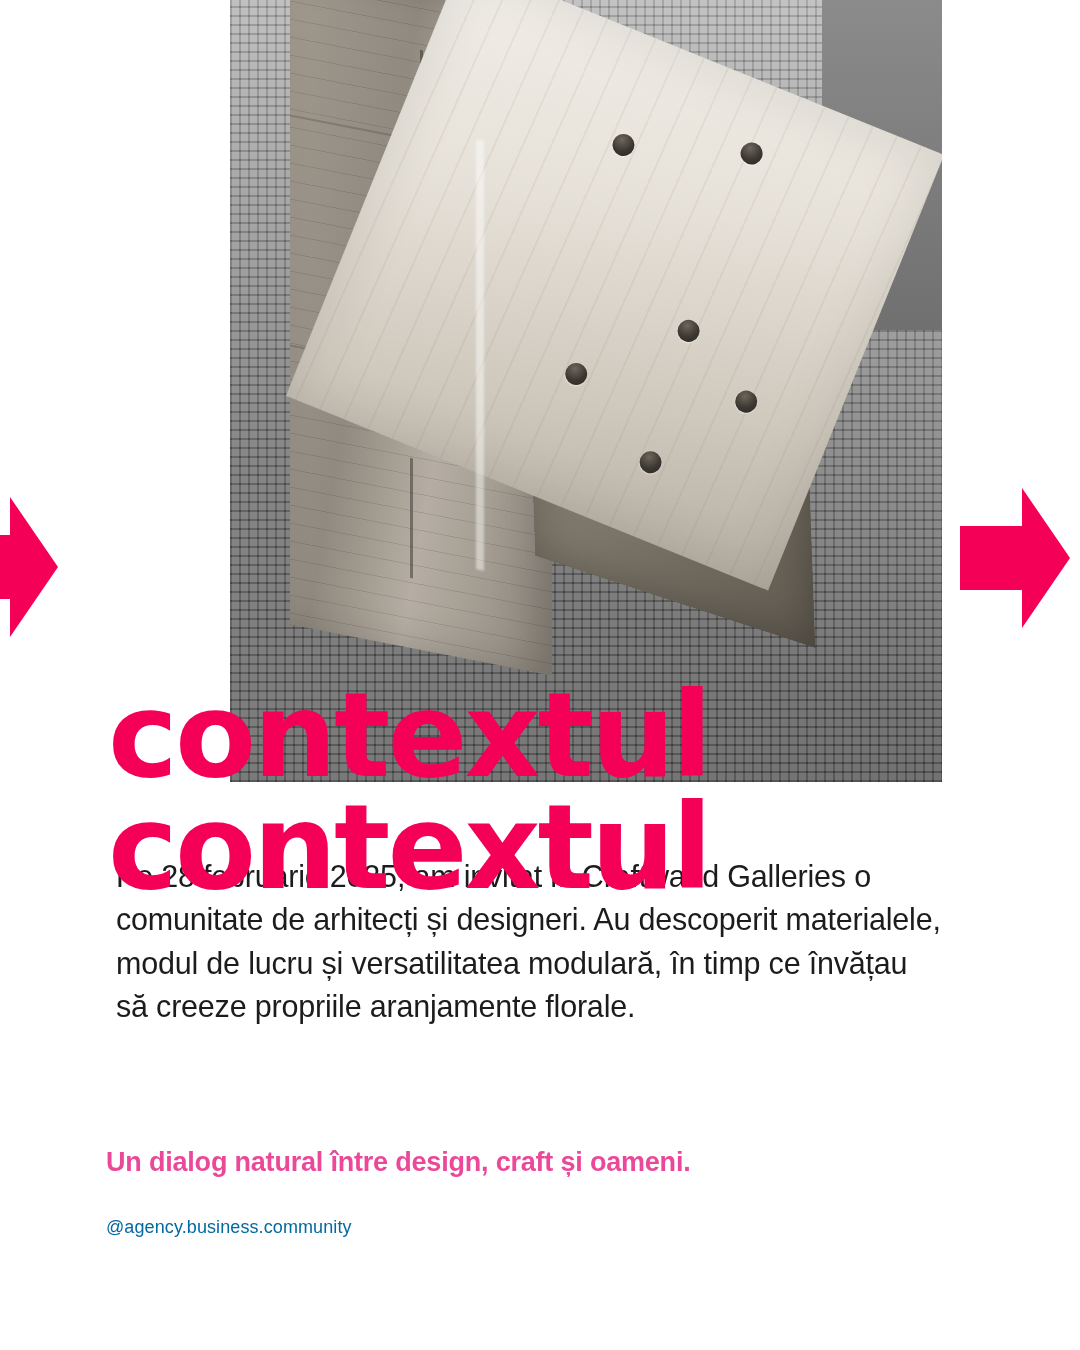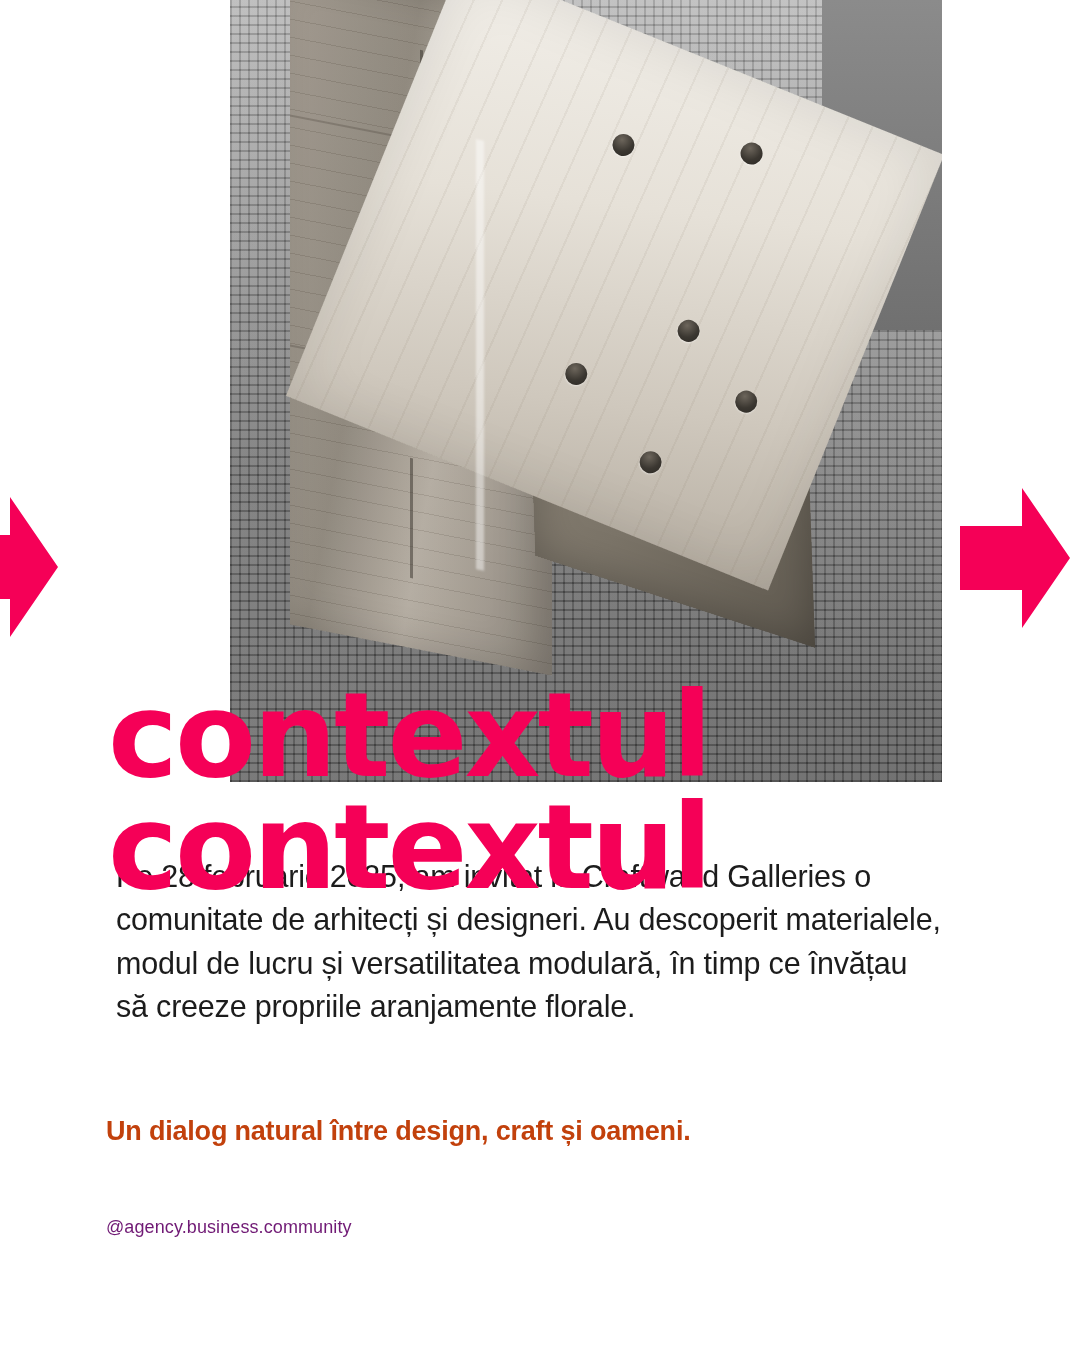--- a/index.html
+++ b/index.html
@@ -164,33 +164,33 @@
     color: #1c1c1c;
     font-size: 30.5px;
     line-height: 1.42;
     letter-spacing: -0.2px;
   }
   .body-copy p { margin: 0; }
 
   .tagline {
     position: absolute;
     left: 106px;
-    top: 1116px;
+    top: 1147px;
     width: 860px;
-    color: #c2410c;
+    color: #ec4899;
     font-weight: 700;
     font-size: 27px;
     letter-spacing: -0.2px;
   }
 
   .handle {
     position: absolute;
     left: 106px;
     top: 1217px;
-    color: #701a75;
+    color: #0369a1;
     font-size: 18px;
     letter-spacing: 0.1px;
   }
 </style>
 </head>
 <body>
 
 <div class="hero">
   <div class="hero-bg"></div>
   <div class="hero-wall"></div>

